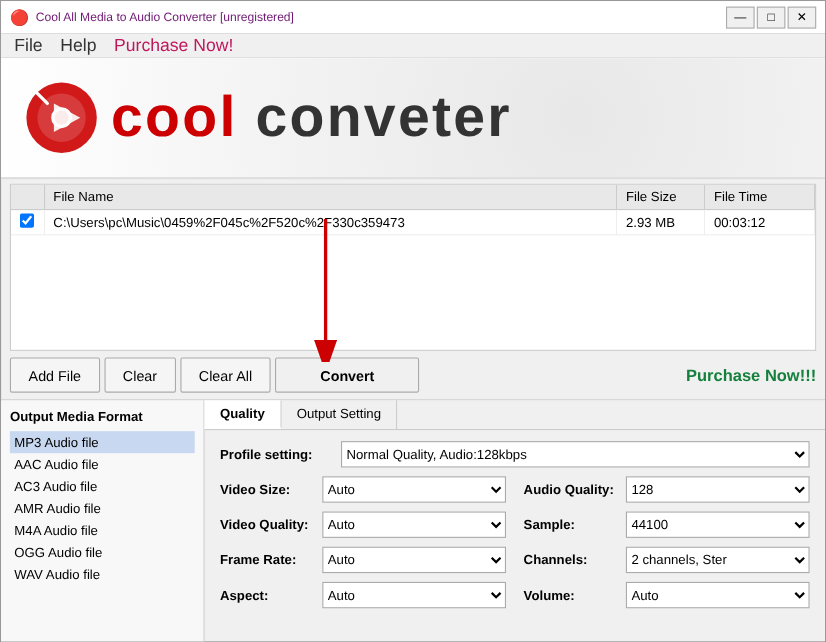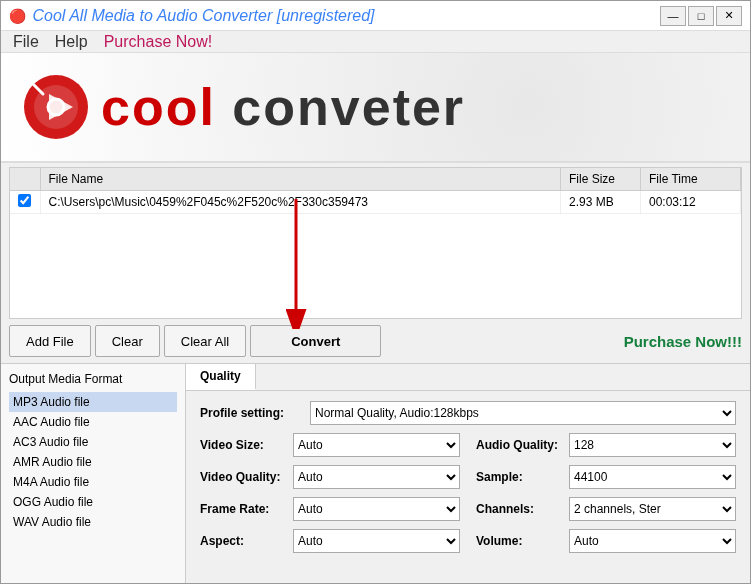--- a/index.html
+++ b/index.html
@@ -28,23 +28,22 @@
       padding: 0 8px;
       border-bottom: 1px solid #ddd;
       flex-shrink: 0;
     }
     .title-bar-left {
       display: flex;
       align-items: center;
       gap: 6px;
     }
     .title-bar-text {
-      font-size: 16px;
-      color: #3b82f6;
-      font-style: italic;
+      font-size: 11px;
+      color: #701a75;
     }
     .title-bar-controls {
       display: flex;
       gap: 2px;
     }
     .title-btn {
       width: 26px;
       height: 20px;
       background: #f0f0f0;
       border: 1px solid #aaa;
@@ -155,21 +154,21 @@
       border-top: 1px solid #ccc;
     }
     .format-panel {
       width: 185px;
       border-right: 1px solid #ccc;
       background: #f8f8f8;
       padding: 8px;
       flex-shrink: 0;
     }
     .format-panel-title {
-      font-weight: normal;
+      font-weight: bold;
       font-size: 12px;
       margin-bottom: 6px;
     }
     .format-list {
       list-style: none;
       font-size: 12px;
     }
     .format-list li {
       padding: 3px 4px;
       cursor: pointer;
@@ -329,20 +328,21 @@
         <li>M4A Audio file</li>
         <li>OGG Audio file</li>
         <li>WAV Audio file</li>
       </ul>
     </div>
 
     <div class="settings-panel">
 
       <div class="tabs-row">
         <div class="tab active">Quality</div>
+        <div class="tab">Output Setting</div>
       </div>
 
       <div class="settings-content">
 
         <div class="profile-row">
           <span class="setting-label">Profile setting:</span>
           <select class="setting-select" style="flex:1;">
             <option>Normal Quality, Audio:128kbps</option>
           </select>
         </div>

